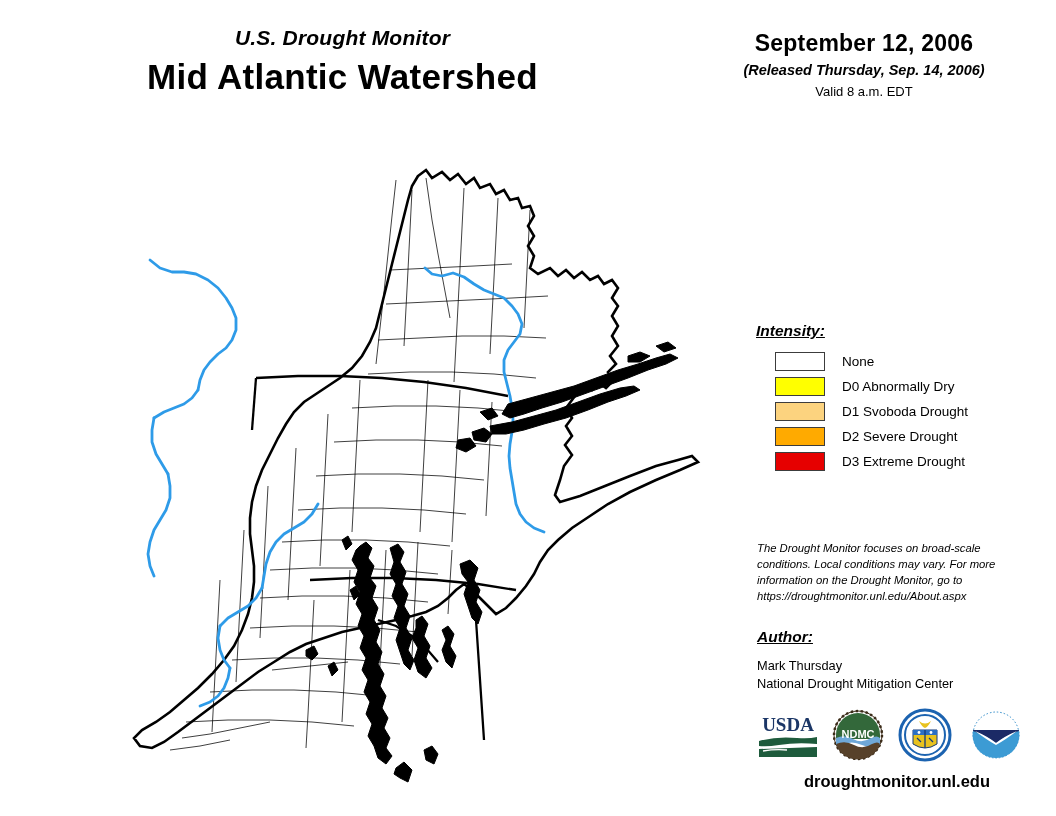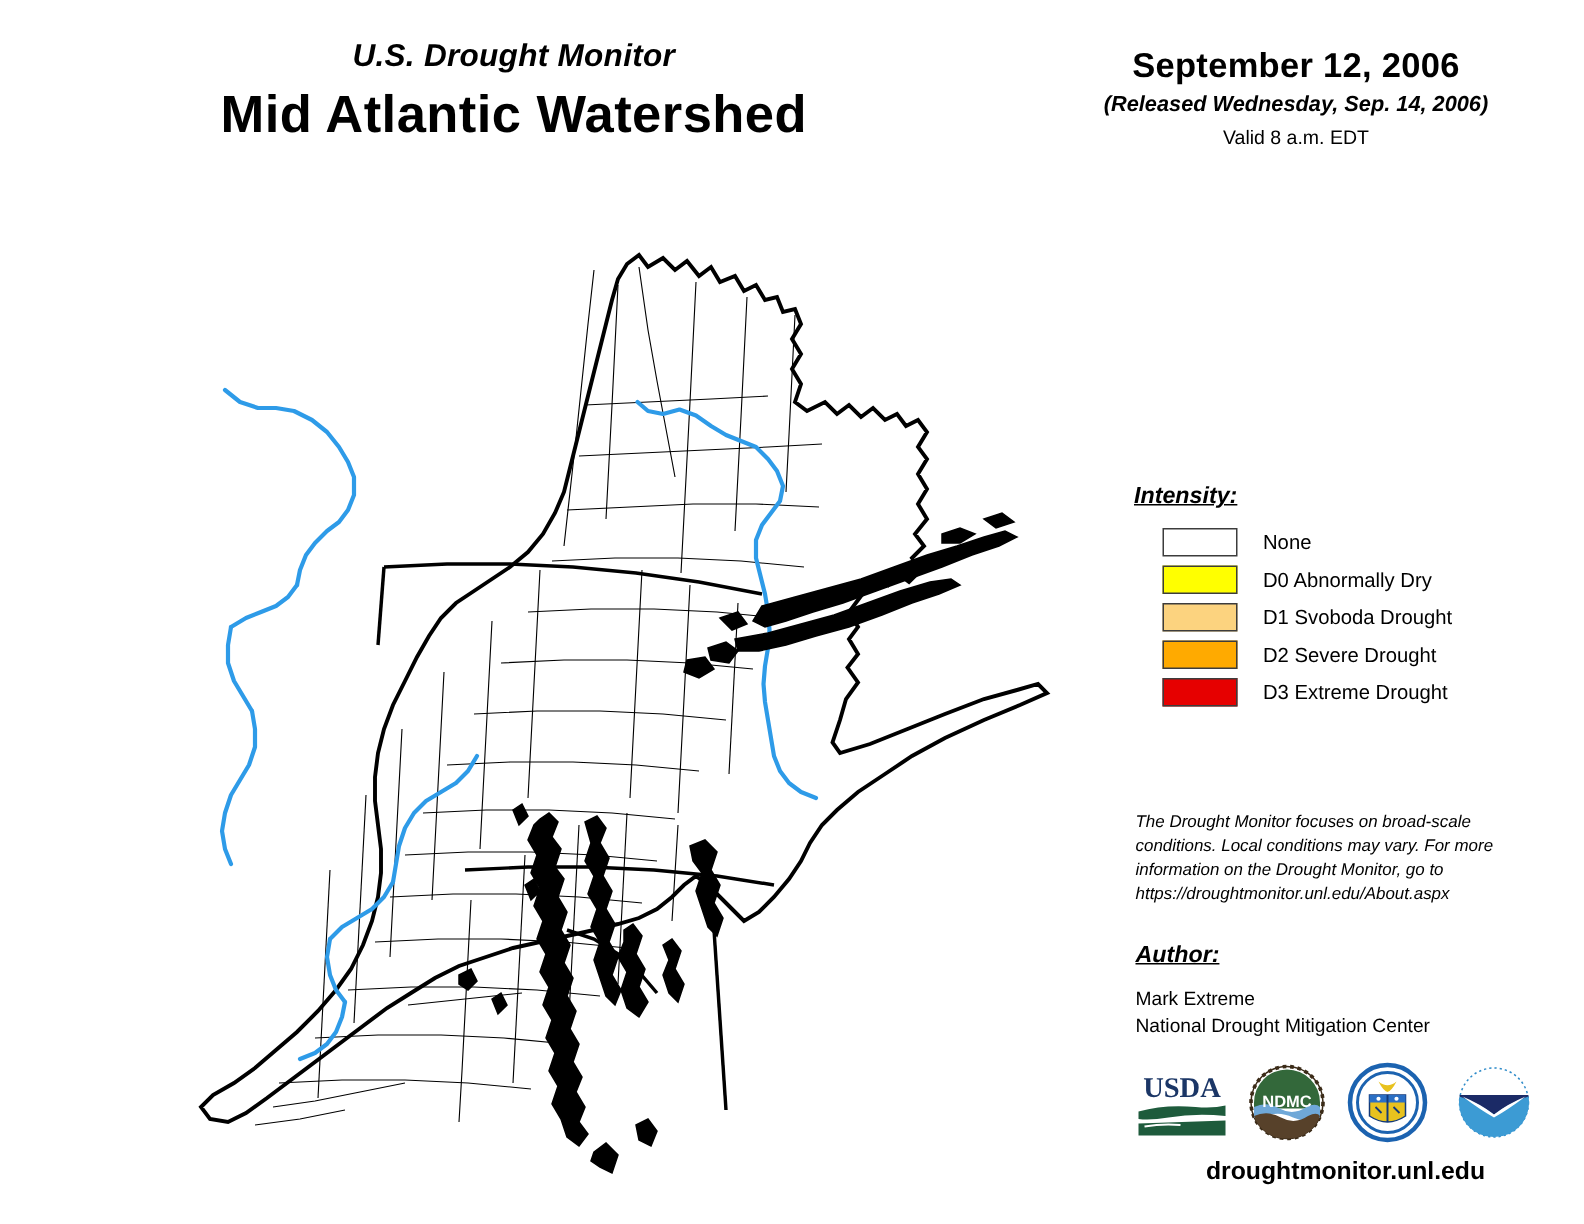--- a/index.html
+++ b/index.html
@@ -149,21 +149,21 @@
 </head>
 <body>
 
 <div id="title-block">
   <div id="subtitle-line">U.S. Drought Monitor</div>
   <div id="main-title">Mid Atlantic Watershed</div>
 </div>
 
 <div id="date-block">
   <div id="date-main">September 12, 2006</div>
-  <div id="date-released">(Released Wednesday, Sep. 14, 2006)</div>
+  <div id="date-released">(Released Thursday, Sep. 14, 2006)</div>
   <div id="date-valid">Valid 8 a.m. EDT</div>
 </div>
 
 <div id="map-area">
   <svg id="map-svg" viewBox="0 0 660 640" xmlns="http://www.w3.org/2000/svg">
     <g>
 
       <path fill="#FFFFFF" stroke="#000000" stroke-width="2.6" d="M 358 26 L 366 20 L 372 28 L 382 22 L 390 30 L 398 24 L 406 34 L 414 28
            L 420 38 L 430 34 L 436 44 L 444 40 L 450 50 L 458 48 L 462 58 L 470 56
            L 474 66 L 468 76 L 474 86 L 468 96 L 474 106 L 470 118 L 478 124 L 490 118
@@ -329,21 +329,21 @@
   <div class="legend-row">
     <div class="legend-swatch" style="background:#E60000"></div>
     <div class="legend-label">D3 Extreme Drought</div>
   </div>
 </div>
 
 <div id="disclaimer">The Drought Monitor focuses on broad-scale conditions. Local conditions may vary. For more information on the Drought Monitor, go to https://droughtmonitor.unl.edu/About.aspx</div>
 
 <div id="author-block">
   <div id="author-heading">Author:</div>
-  <div class="author-line">Mark Extreme</div>
+  <div class="author-line">Mark Thursday</div>
   <div class="author-line">National Drought Mitigation Center</div>
 </div>
 
 <div id="logo-row">
 
   <svg class="logo" width="62" height="48" viewBox="0 0 62 48">
     <text x="31" y="20" font-family="Liberation Serif, serif" font-size="19" font-weight="bold" fill="#1B3666" text-anchor="middle">USDA</text>
     <path d="M2 30 Q20 25 40 27 Q52 28 60 26 L60 33 Q40 31 22 34 Q10 36 2 35 Z" fill="#1E5B3C"></path>
     <path d="M2 38 L60 36 L60 46 L2 46 Z" fill="#1E5B3C"></path>
     <path d="M6 40 Q18 38 30 39" stroke="#ffffff" stroke-width="1.4" fill="none"></path>

